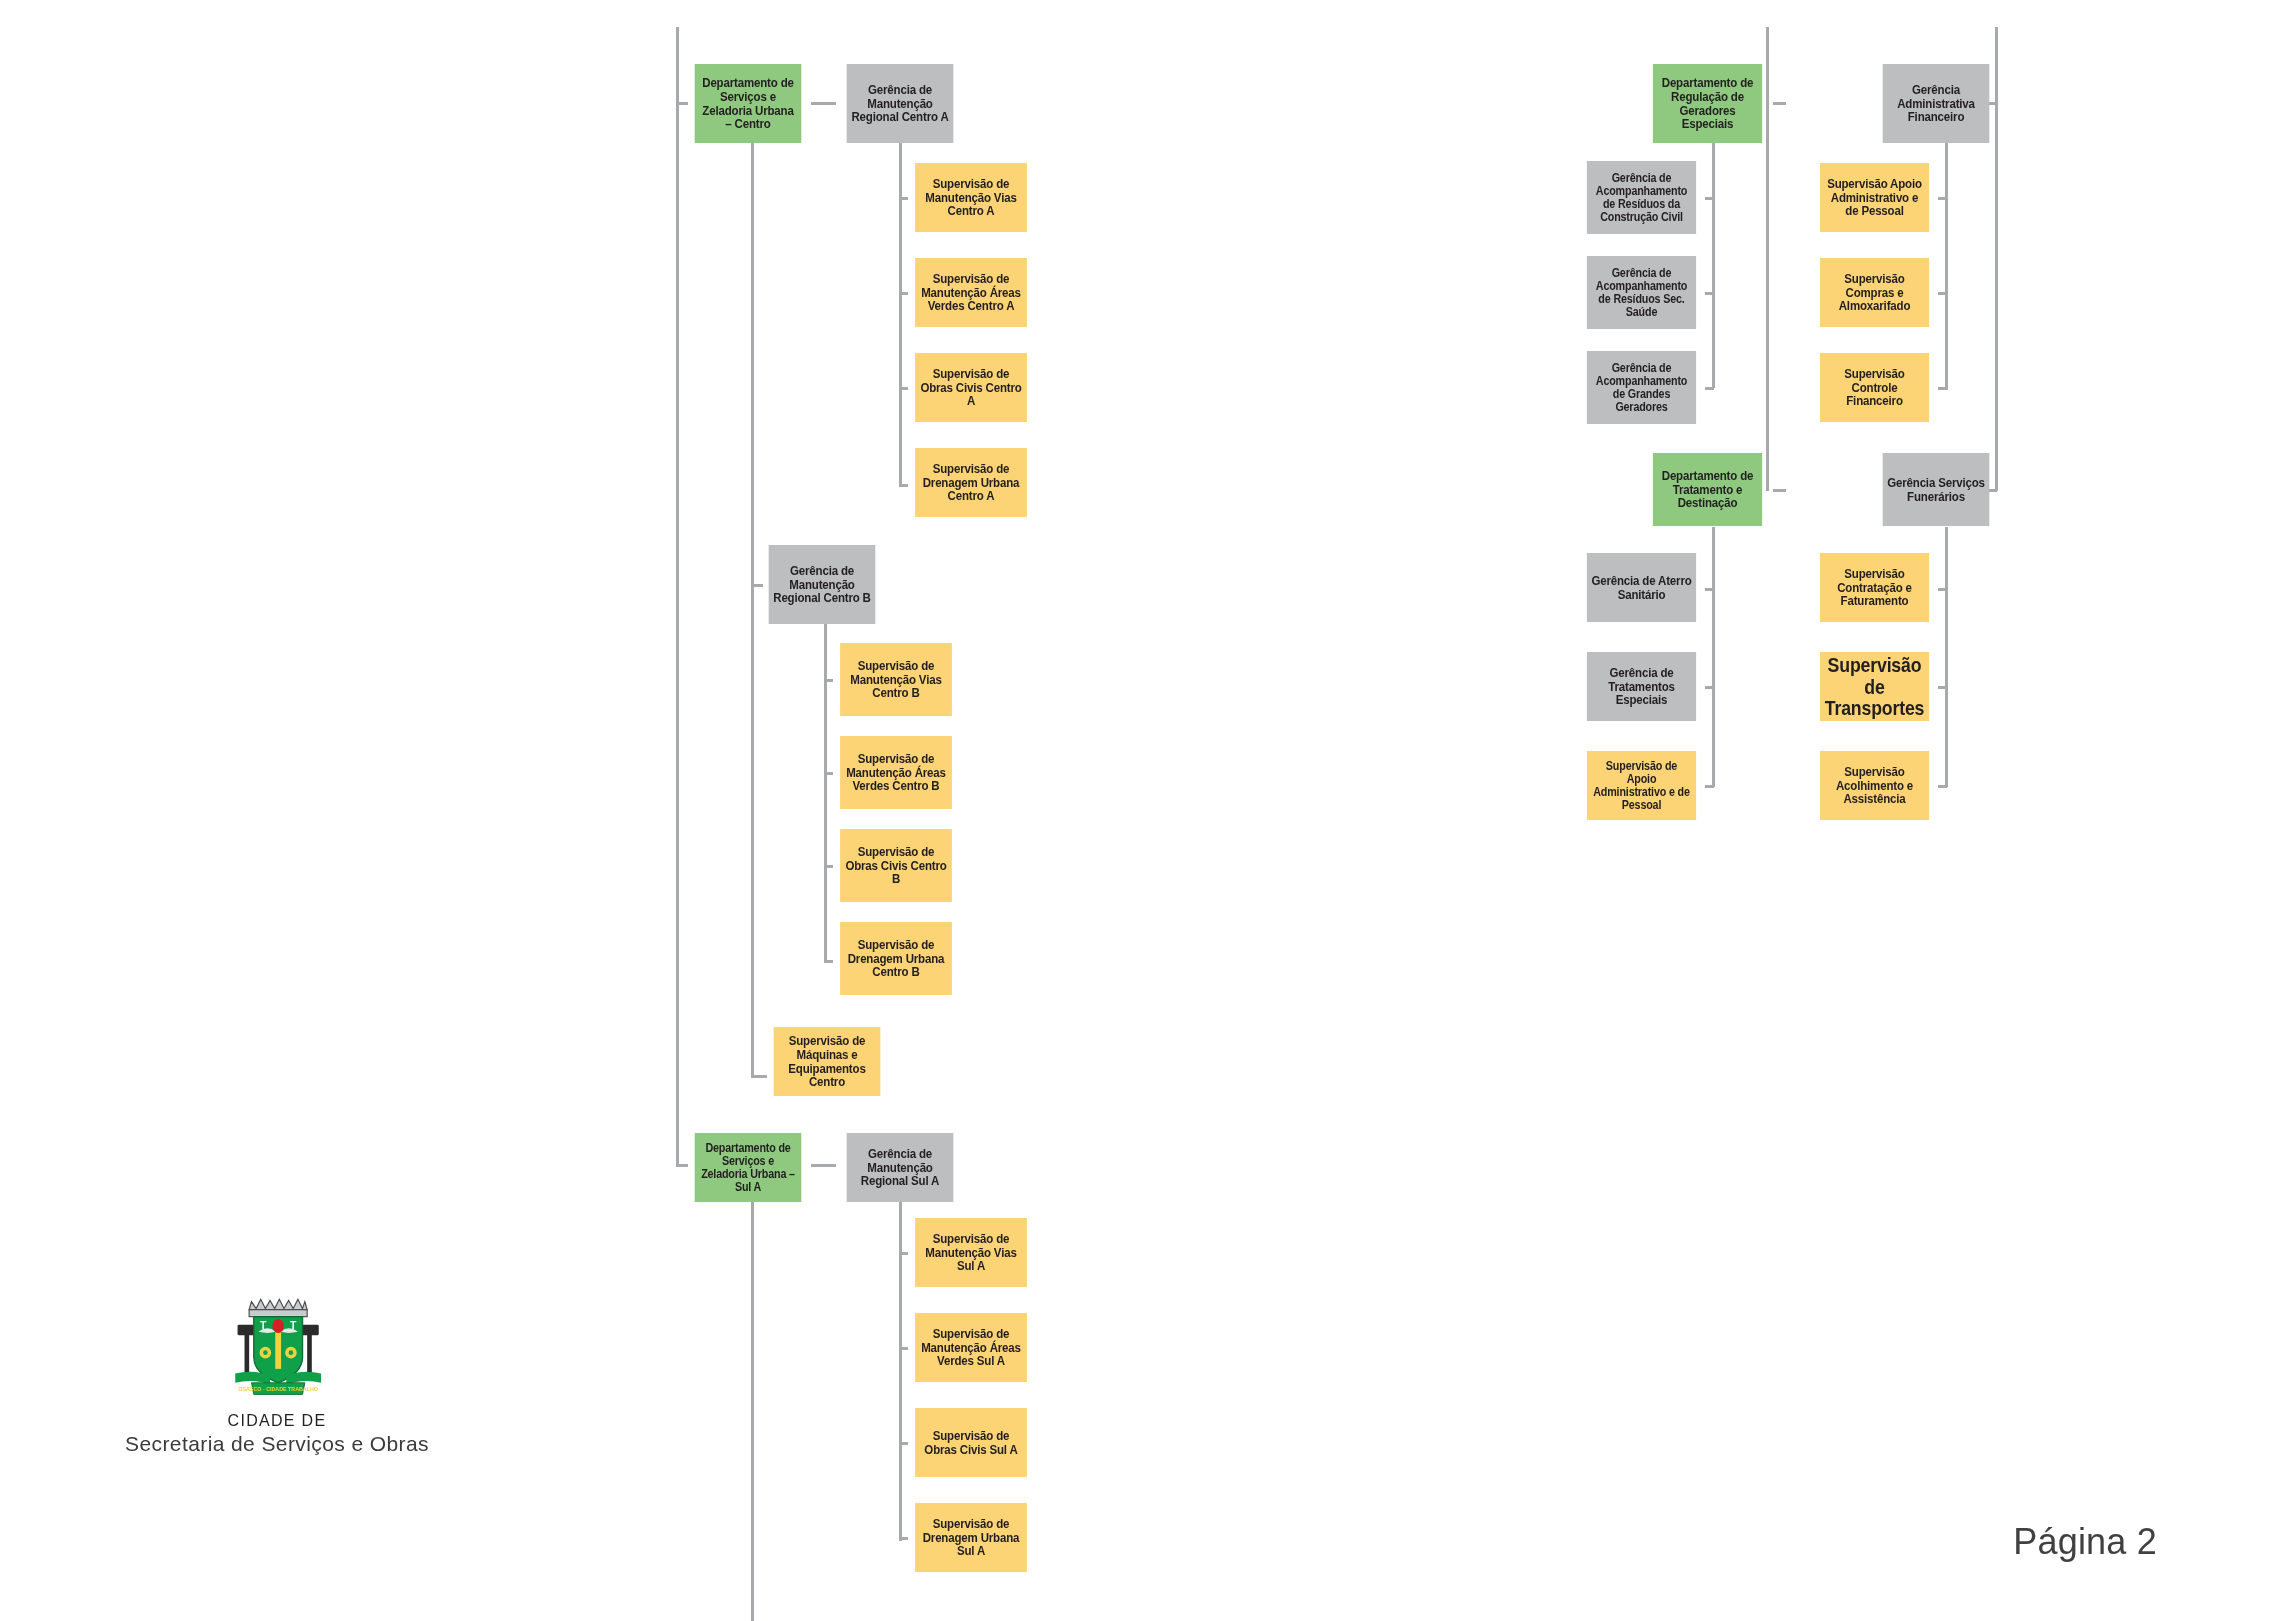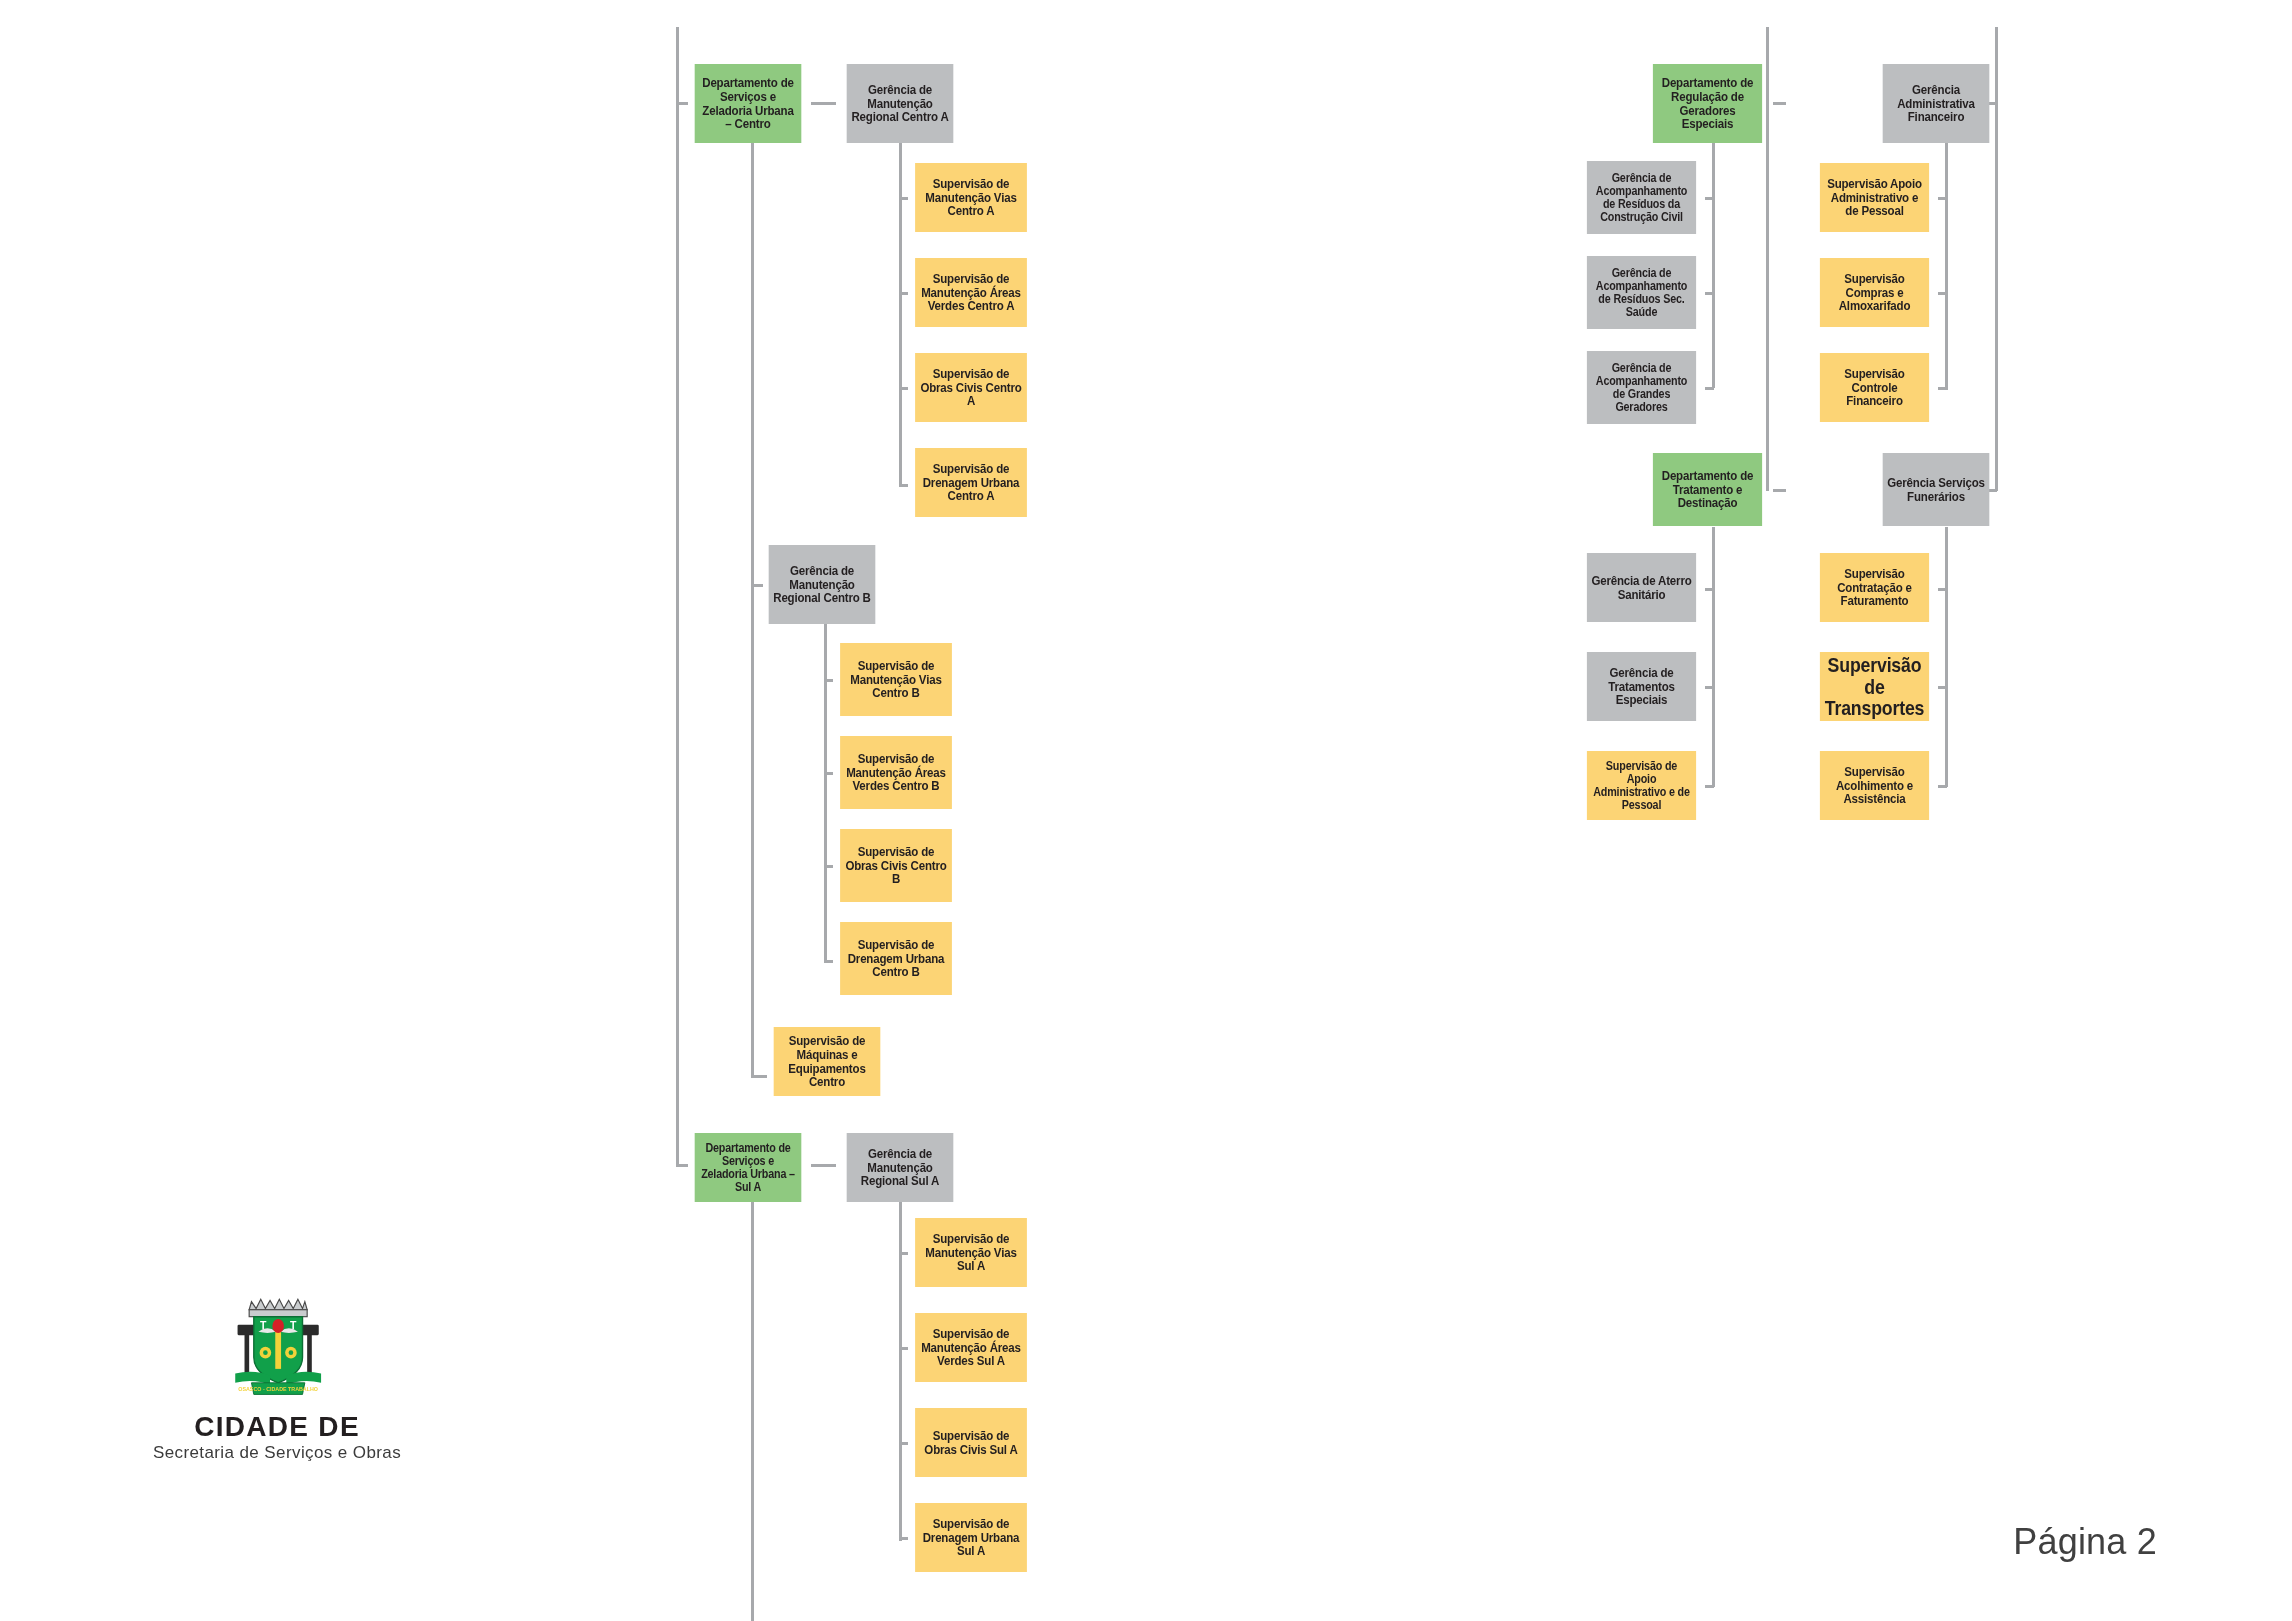--- a/index.html
+++ b/index.html
@@ -60,38 +60,38 @@
     text-align: center;
   }
   #crest {
     width: 116px;
     height: 116px;
     margin: 0 auto 7.2px auto;
     display: block;
   }
   .brand-cidade {
     font-family: "Liberation Sans", sans-serif;
-    font-weight: 700;
-    font-size: 28px;
+    font-weight: 400;
+    font-size: 16px;
     letter-spacing: 1.3px;
     color: #231f20;
     line-height: 1;
   }
   .brand-osasco {
     font-family: "Liberation Sans", sans-serif;
     font-weight: 700;
     font-size: 70px;
     letter-spacing: -0.9px;
     color: #231f20;
     line-height: 1.04;
   }
   .brand-sub {
     font-family: "Liberation Sans", sans-serif;
     font-weight: 400;
-    font-size: 17px;
+    font-size: 21px;
     letter-spacing: 0.4px;
     color: #3b3b3b;
     line-height: 1.2;
     margin-top: 1.8px;
     text-align: center;
   }
   #page-number {
     position: absolute;
     right: 100px;
     top: 1521px;

